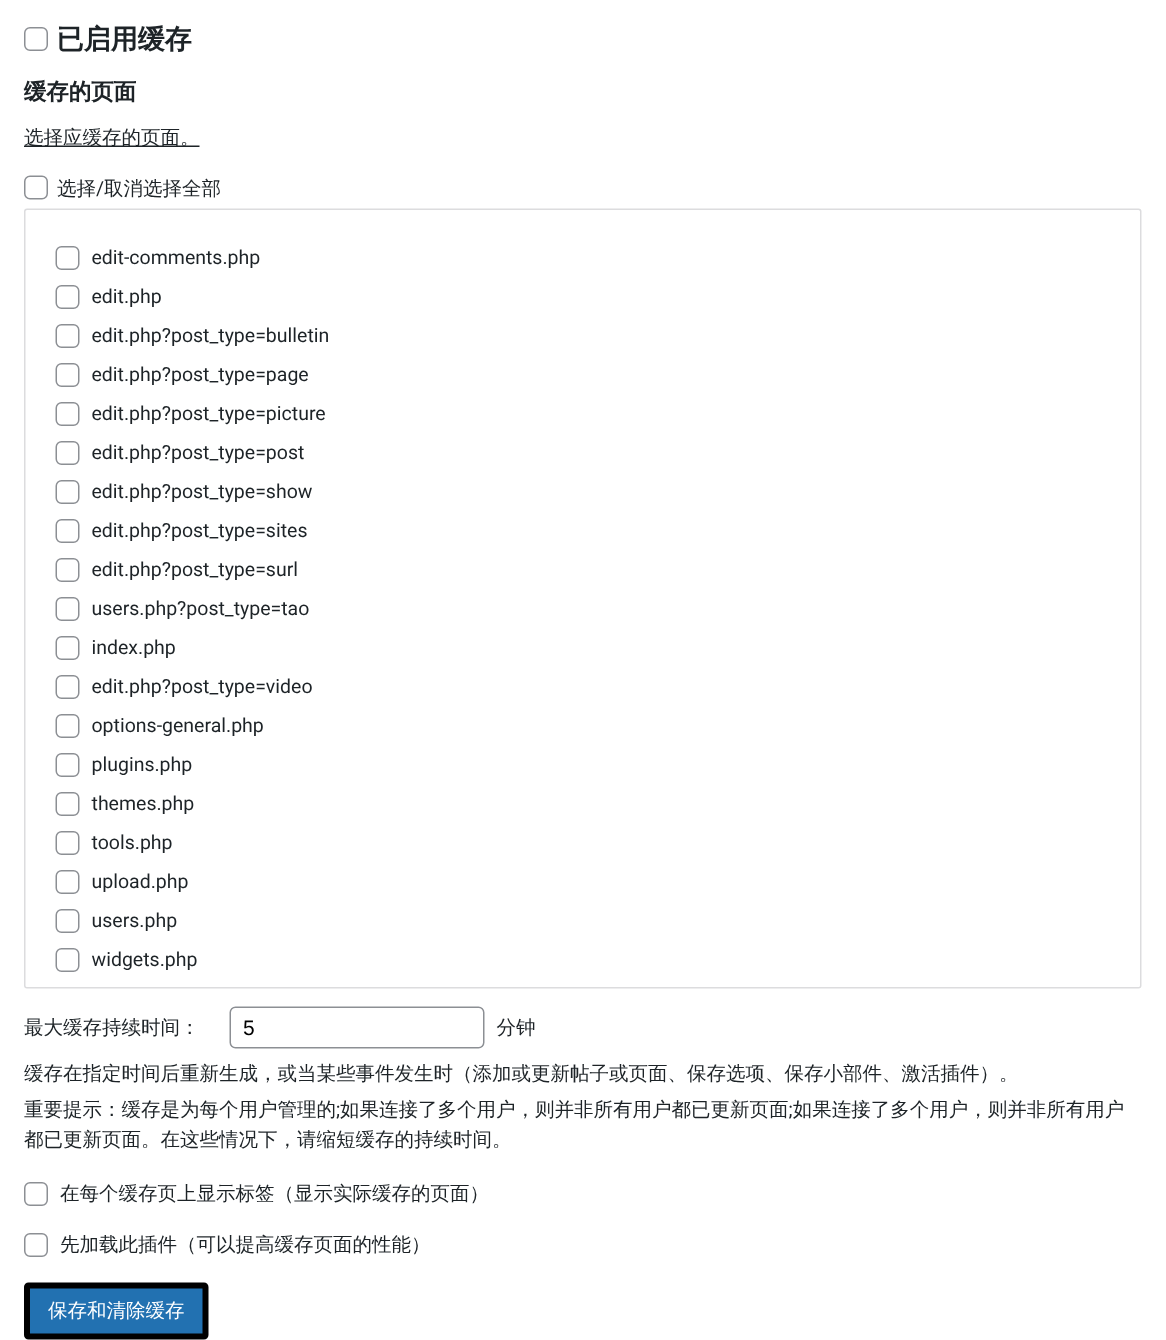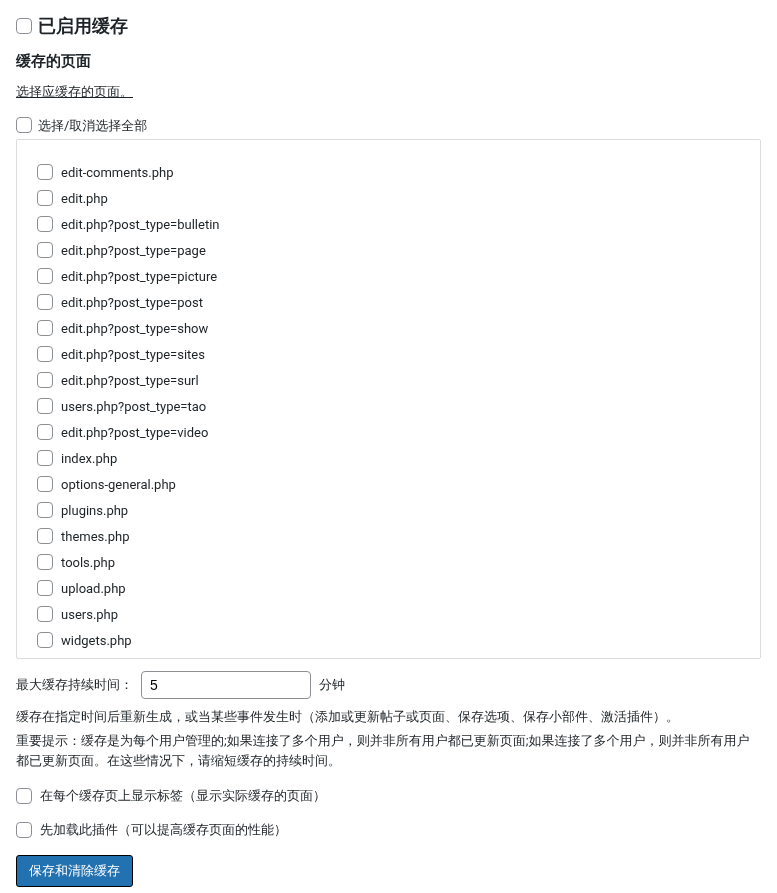--- a/index.html
+++ b/index.html
@@ -45,40 +45,40 @@
   flex-shrink: 0;
 }
 input[type="checkbox"]:checked::after {
   content: "✓";
   position: absolute;
   top: -2px; left: 2px;
   font-size: 13px;
   color: #2271b1;
 }
 .duration-row { display: flex; align-items: center; margin-bottom: 8px; font-size: 13px; }
-.duration-row .lbl { margin-right: 8px; }
+.duration-row .lbl { margin-right: 20px; }
 .duration-row .unit { margin-left: 8px; }
 input[type="text"].num {
   width: 170px;
   height: 28px;
   padding: 0 8px;
   border: 1px solid #8c8f94;
   border-radius: 4px;
   font-size: 14px;
   background: #fff;
 }
 .para { font-size: 13px; line-height: 1.55; margin-bottom: 4px; }
 .para.last { margin-bottom: 16px; }
 .opt-row { display: flex; align-items: center; font-size: 13px; margin-bottom: 16px; }
 .opt-row input[type="checkbox"] { margin-right: 8px; }
 .btn-primary {
   display: inline-block;
   background: #2271b1;
   color: #fff;
-  border: 1px solid #000000;
+  border: 4px solid #000000;
   border-radius: 3px;
   font-size: 13px;
   padding: 6px 12px;
   cursor: pointer;
   margin-bottom: 16px;
 }
 </style>
 </head>
 <body>
 
@@ -134,25 +134,25 @@
       <li class="page-item">
         <input type="checkbox" style="">
         <span>edit.php?post_type=surl</span>
       </li>
       <li class="page-item">
         <input type="checkbox" style="">
         <span>users.php?post_type=tao</span>
       </li>
       <li class="page-item">
         <input type="checkbox" style="">
+        <span>index.php</span>
+      </li>
+      <li class="page-item">
+        <input type="checkbox" style="">
         <span>edit.php?post_type=video</span>
-      </li>
-      <li class="page-item">
-        <input type="checkbox" style="">
-        <span>index.php</span>
       </li>
       <li class="page-item">
         <input type="checkbox" style="">
         <span>options-general.php</span>
       </li>
       <li class="page-item">
         <input type="checkbox" style="">
         <span>plugins.php</span>
       </li>
       <li class="page-item">

